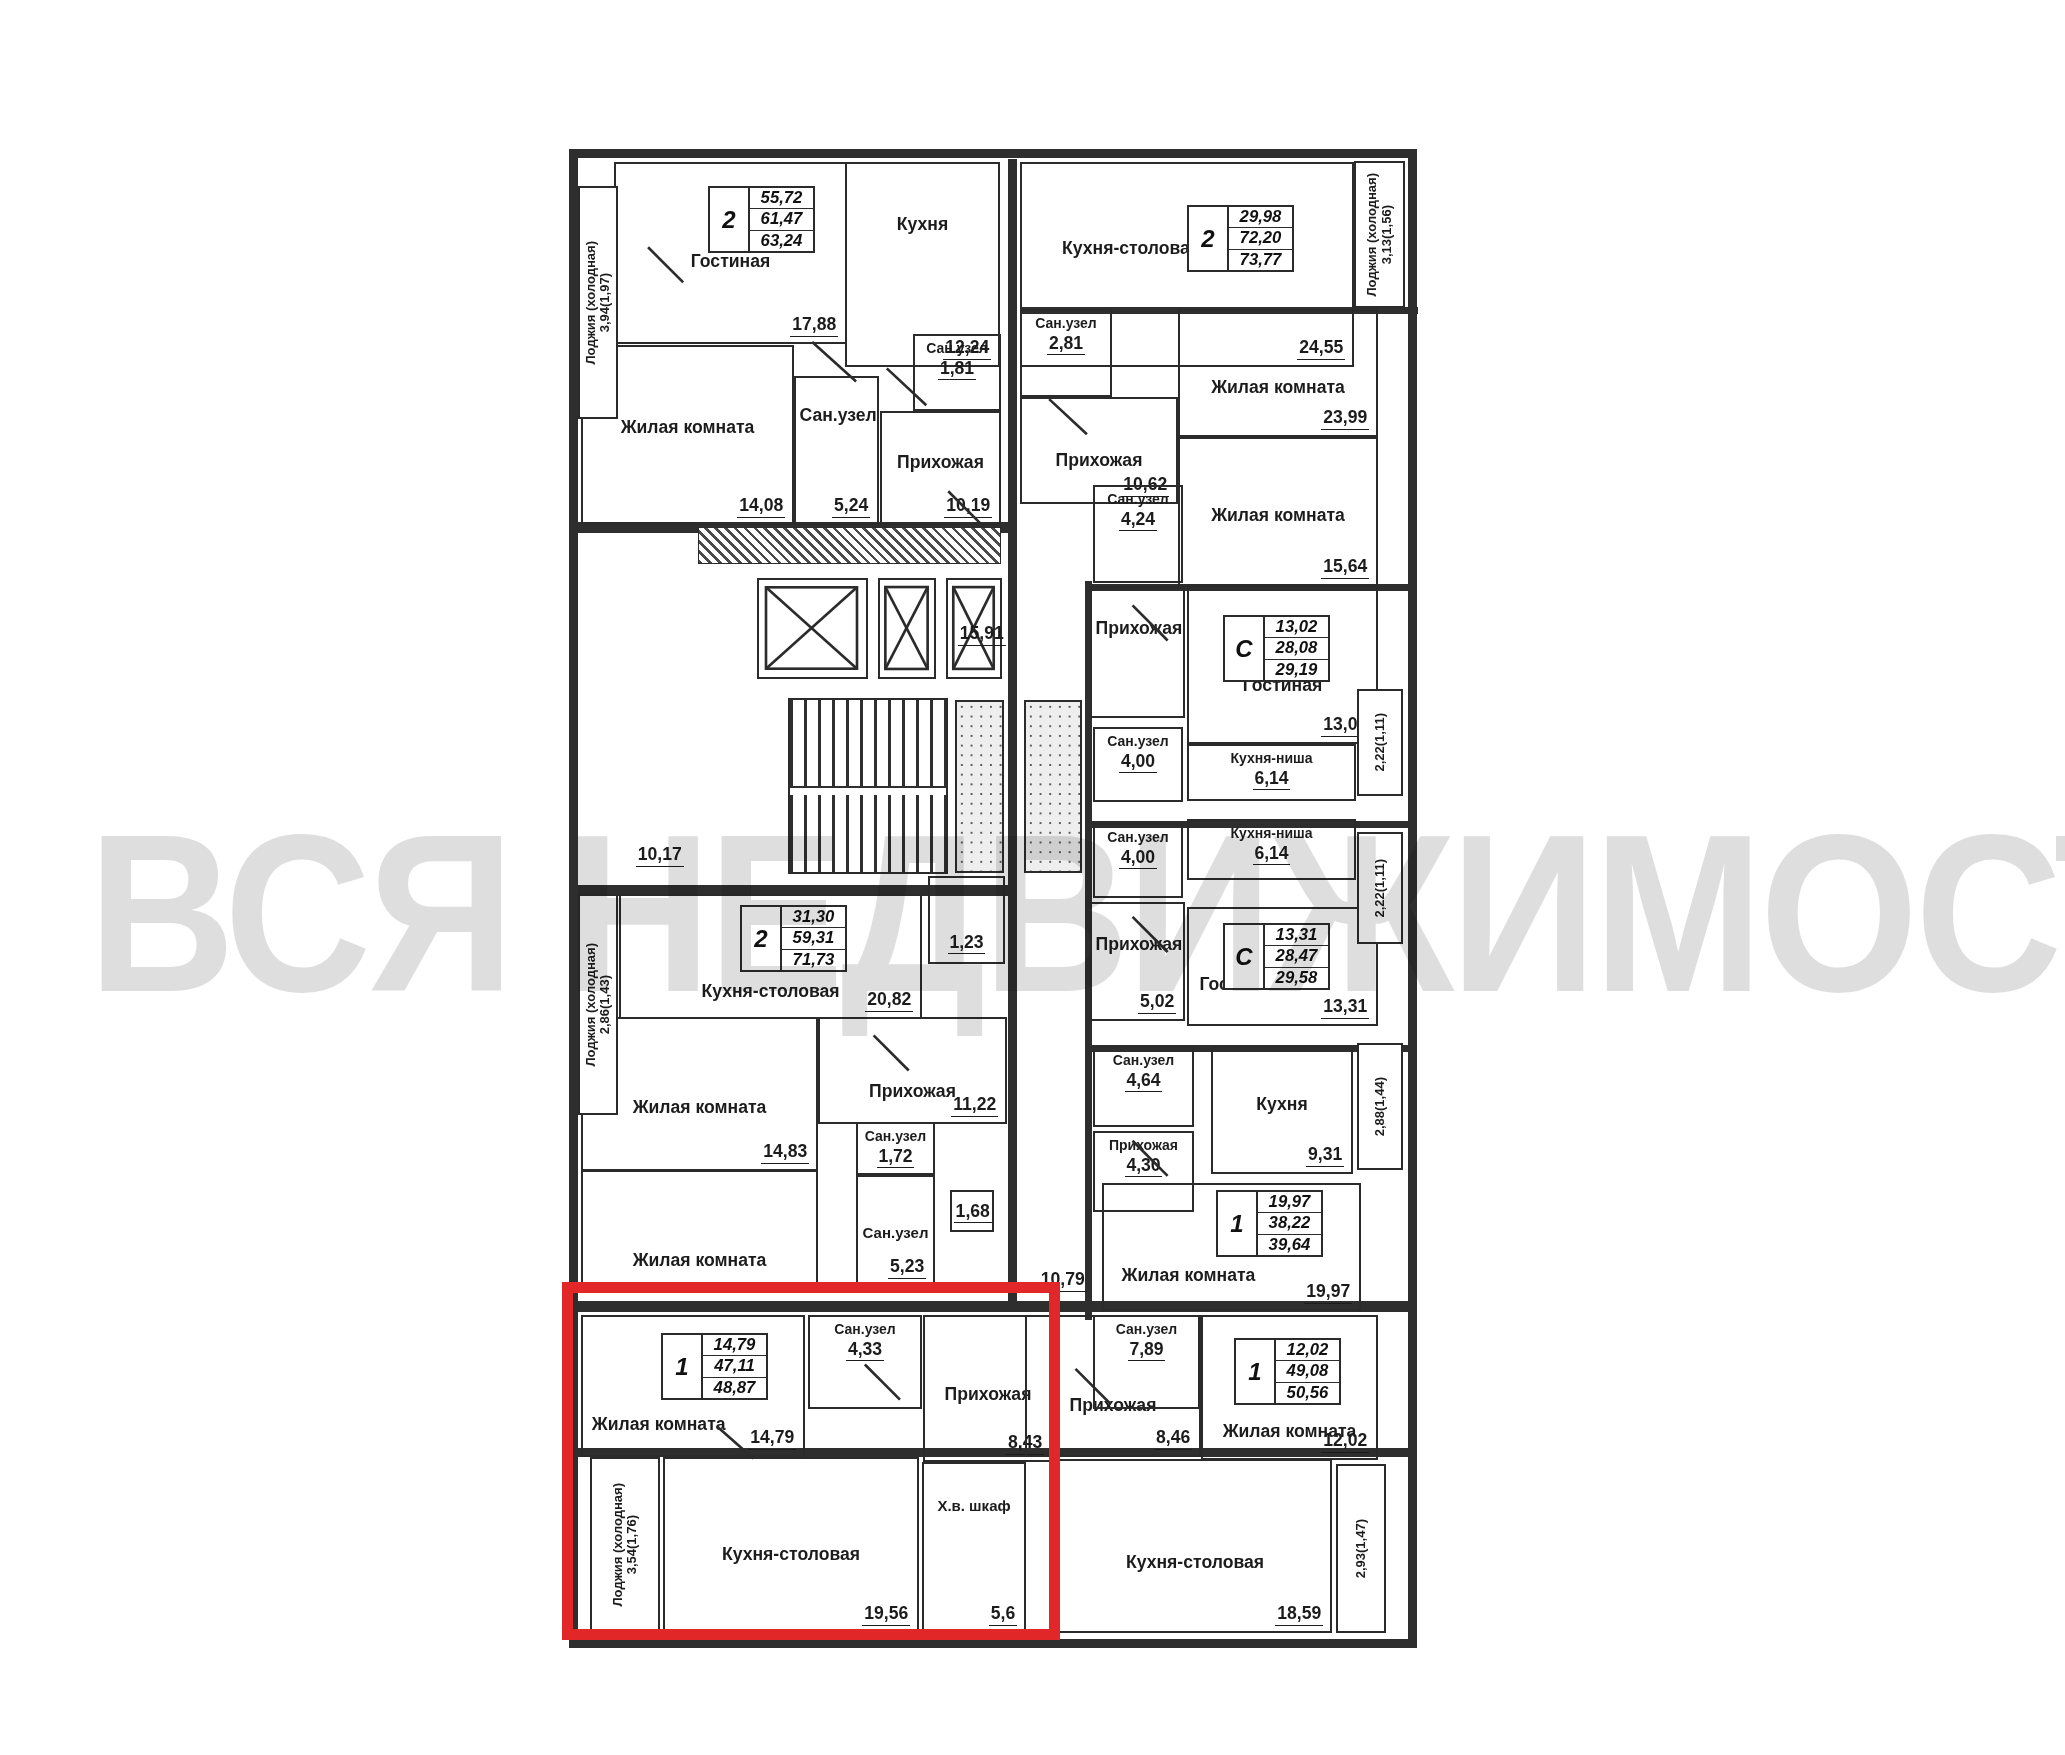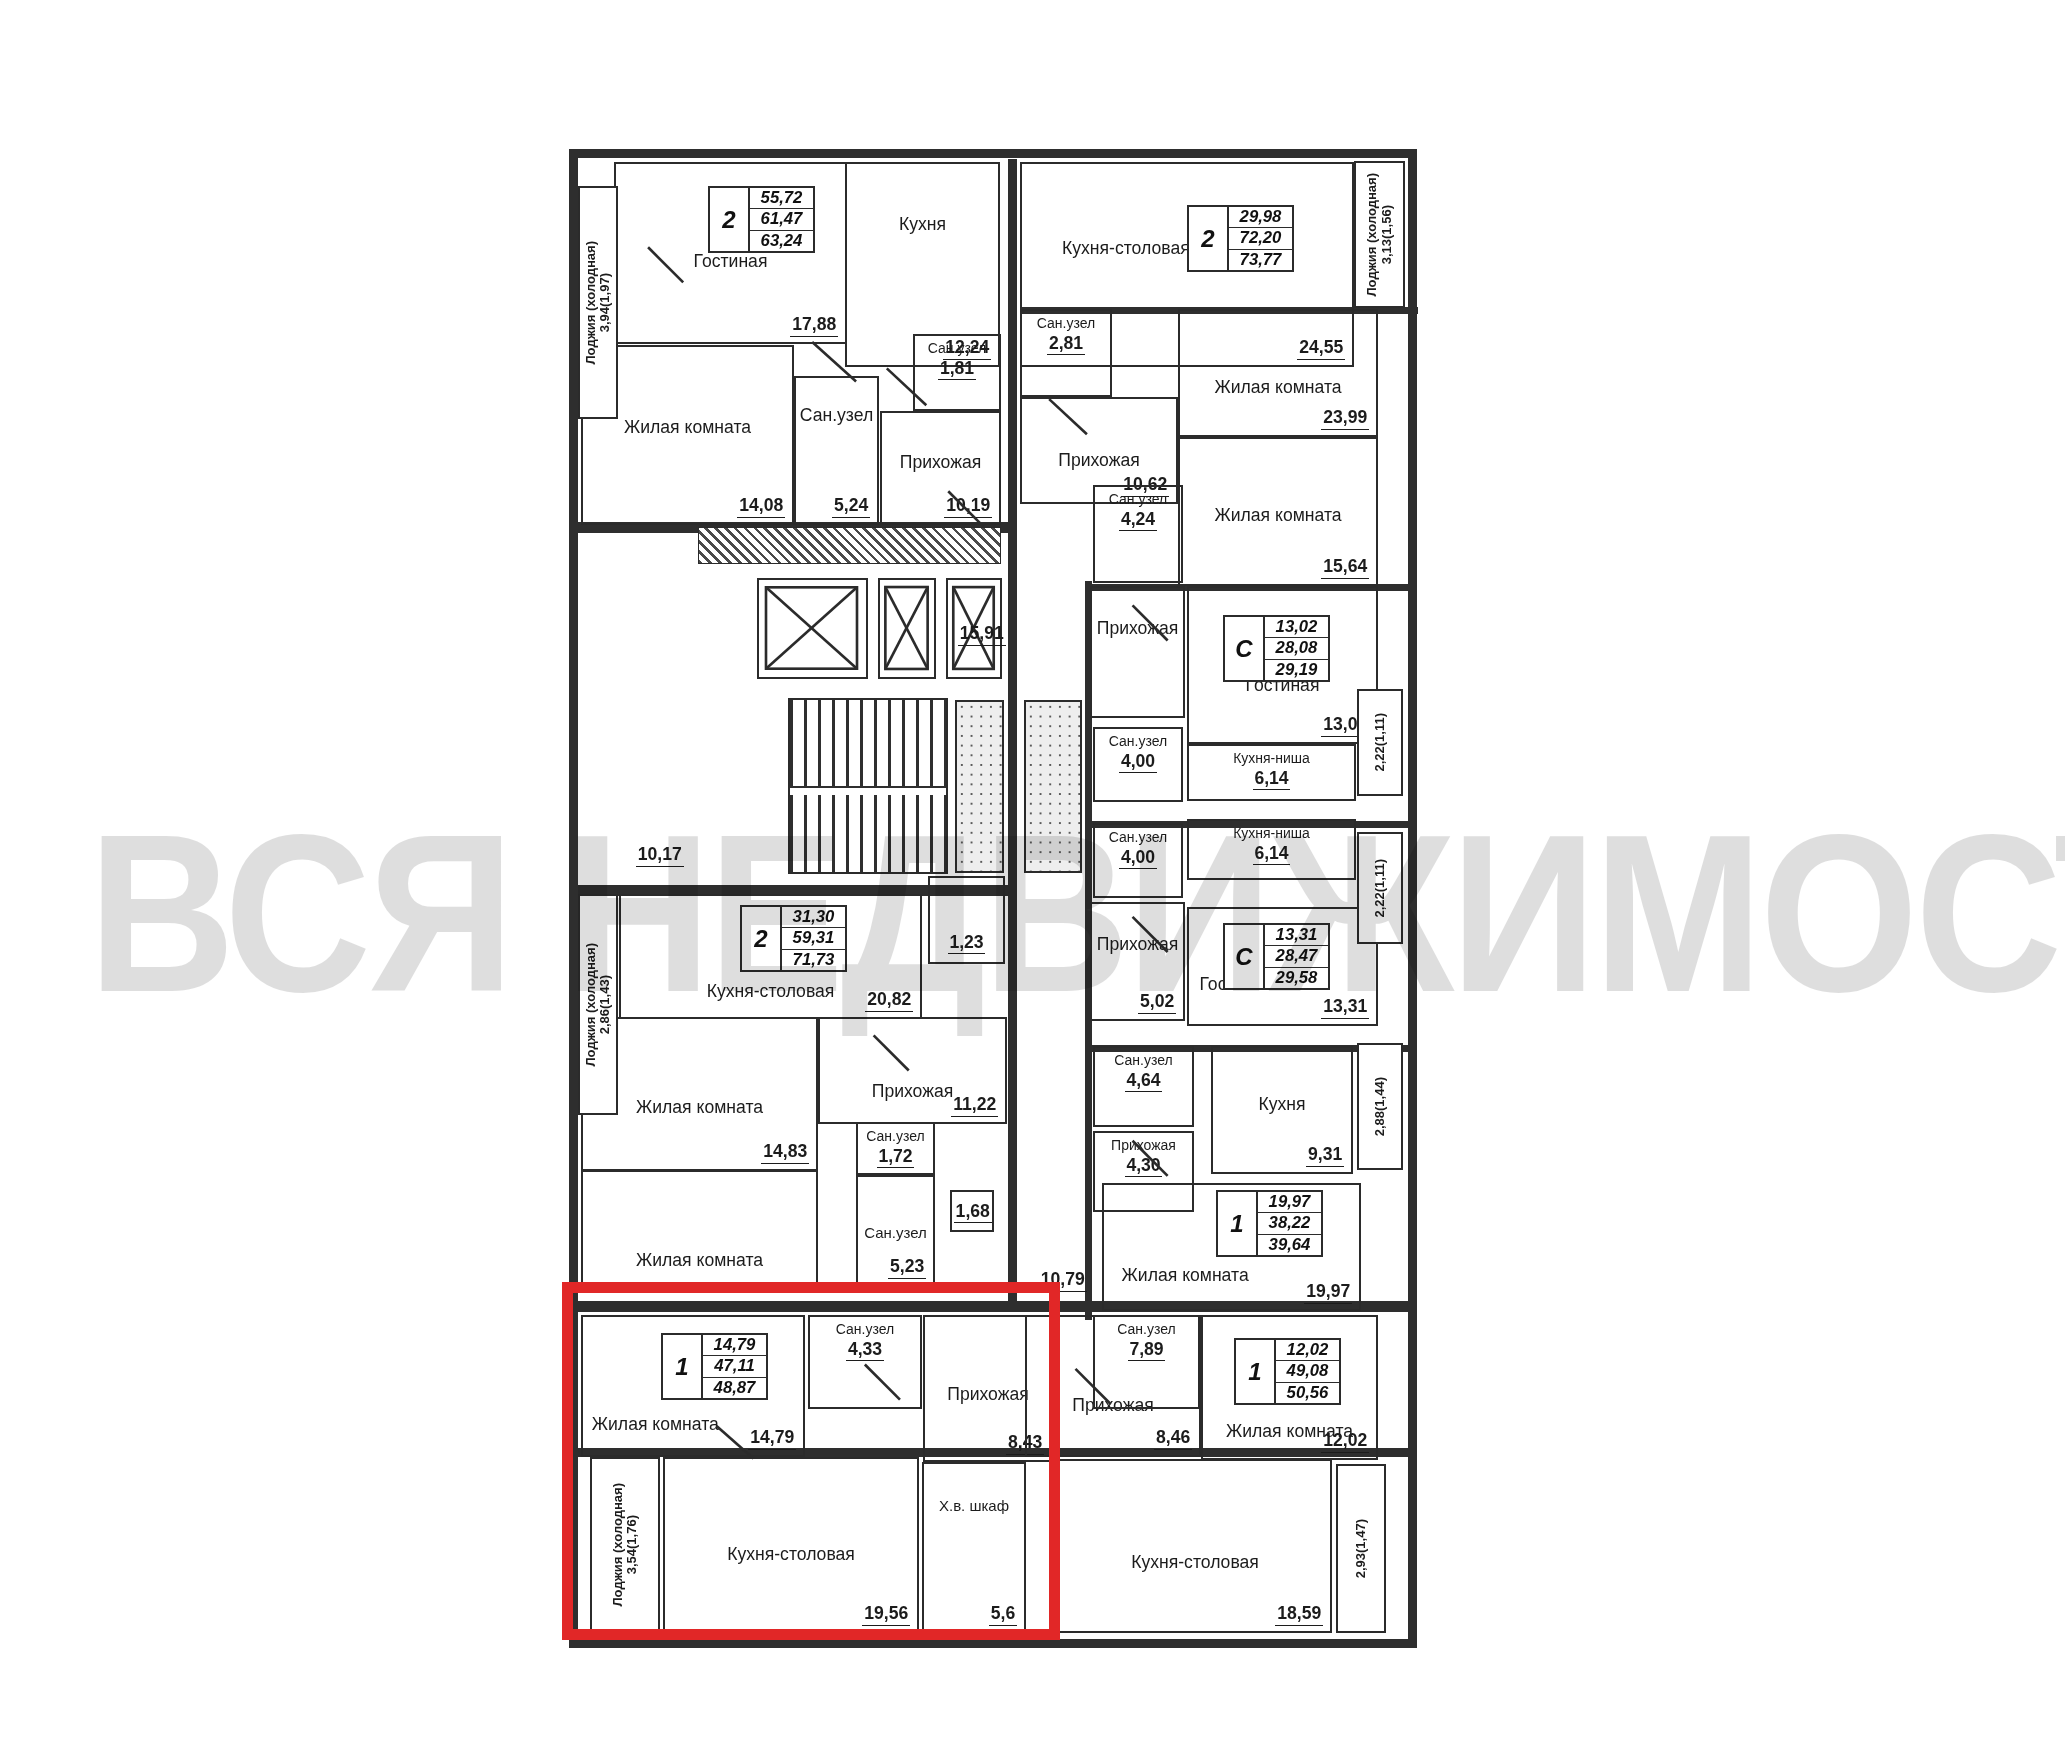--- a/index.html
+++ b/index.html
@@ -8,21 +8,21 @@
   #canvas { position:relative; width:2065px; height:1756px; background:#ffffff; overflow:hidden; }
 
   
   .frame { position:absolute; left:569px; top:149px; width:848px; height:1499px;
            border:9.7px solid #2e2e2e; z-index:5; }
   .wall { position:absolute; background:#2e2e2e; z-index:6; }
 
   
   .room { position:absolute; border:2.6px solid #2b2b2b; z-index:10; background:transparent; }
   .room .nm { display:block; margin-top:34%; text-align:center;
-              font-size:17.6px; font-weight:400; color:#1c1c1c; line-height:1.1; padding:0 3.5px; }
+              font-size:17.6px; font-weight:700; color:#1c1c1c; line-height:1.1; padding:0 3.5px; }
   .room .ar { position:absolute; right:7px; bottom:5.3px; font-size:17.6px; font-weight:700;
               color:#1c1c1c; border-bottom:1.8px solid #1c1c1c; padding:0 1.8px 0.9px 1.8px; }
   .room.sm .nm { margin-top:5.3px; font-size:14px; }
   .room.sm .ar { position:static; display:block; text-align:center; border-bottom:none; margin-top:1.8px; }
   .room.sm .ar i, .ar-u { border-bottom:1.8px solid #1c1c1c; font-style:normal; padding:0 1.8px 0.9px 1.8px; }
   .room.nl .nm { margin-top:88px; }
 
   
   .corr { position:absolute; z-index:12; font-size:17.6px; font-weight:700; color:#1c1c1c;
           border-bottom:1.8px solid #1c1c1c; padding:0 1.8px 0.9px 1.8px;margin-left:28px; }

